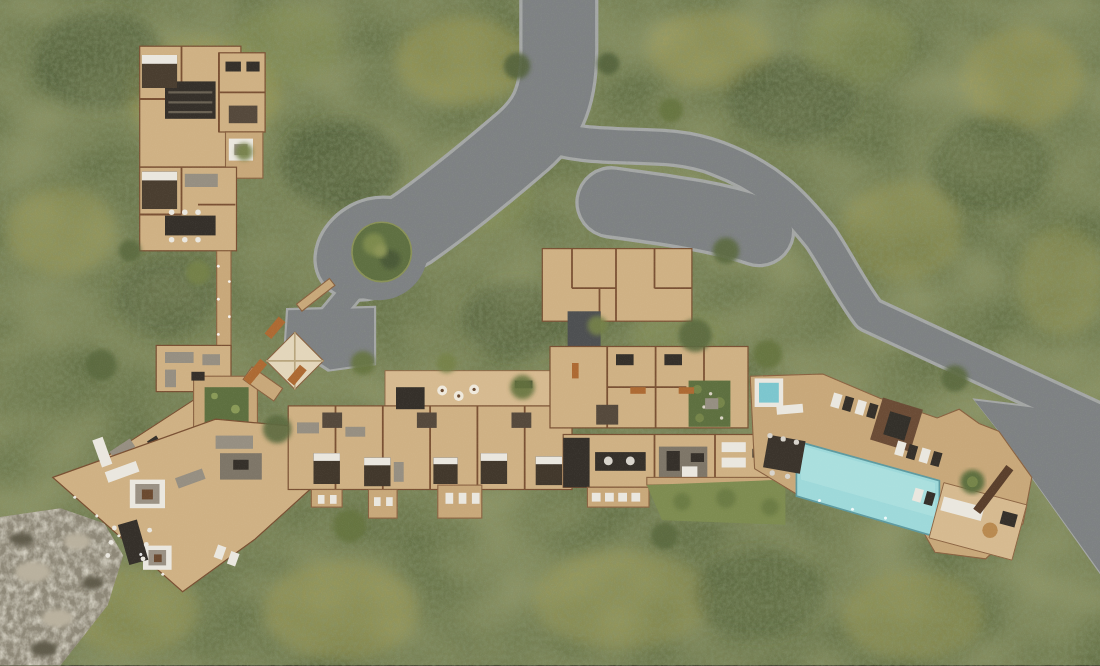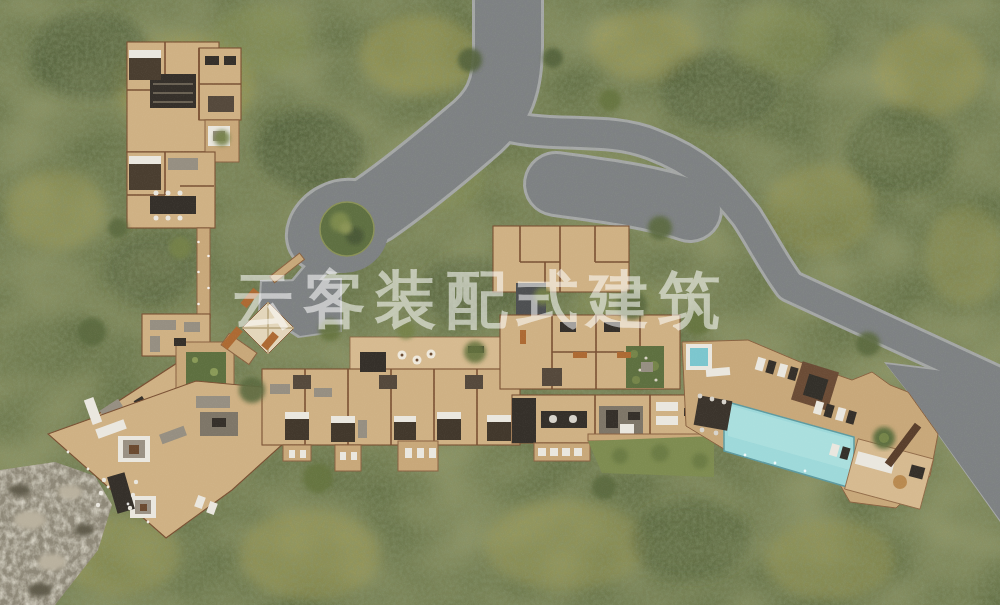--- a/index.html
+++ b/index.html
@@ -410,14 +410,13 @@
     <circle cx="610" cy="100" r="11" fill="#66753f"></circle>
     <circle cx="470" cy="60" r="12" fill="#55643c"></circle>
     <circle cx="222" cy="138" r="8" fill="#76824a"></circle>
     <circle cx="118" cy="228" r="10" fill="#5c6b40"></circle>
     <circle cx="330" cy="330" r="11" fill="#66753f"></circle>
   </g>
 
   <rect x="0" y="0" width="1000" height="605" filter="url(#grain)" opacity="0.12"></rect>
 </svg>
 
-<div class="watermark">云客装配式建筑</div>
 </div>
 
 </body></html>

